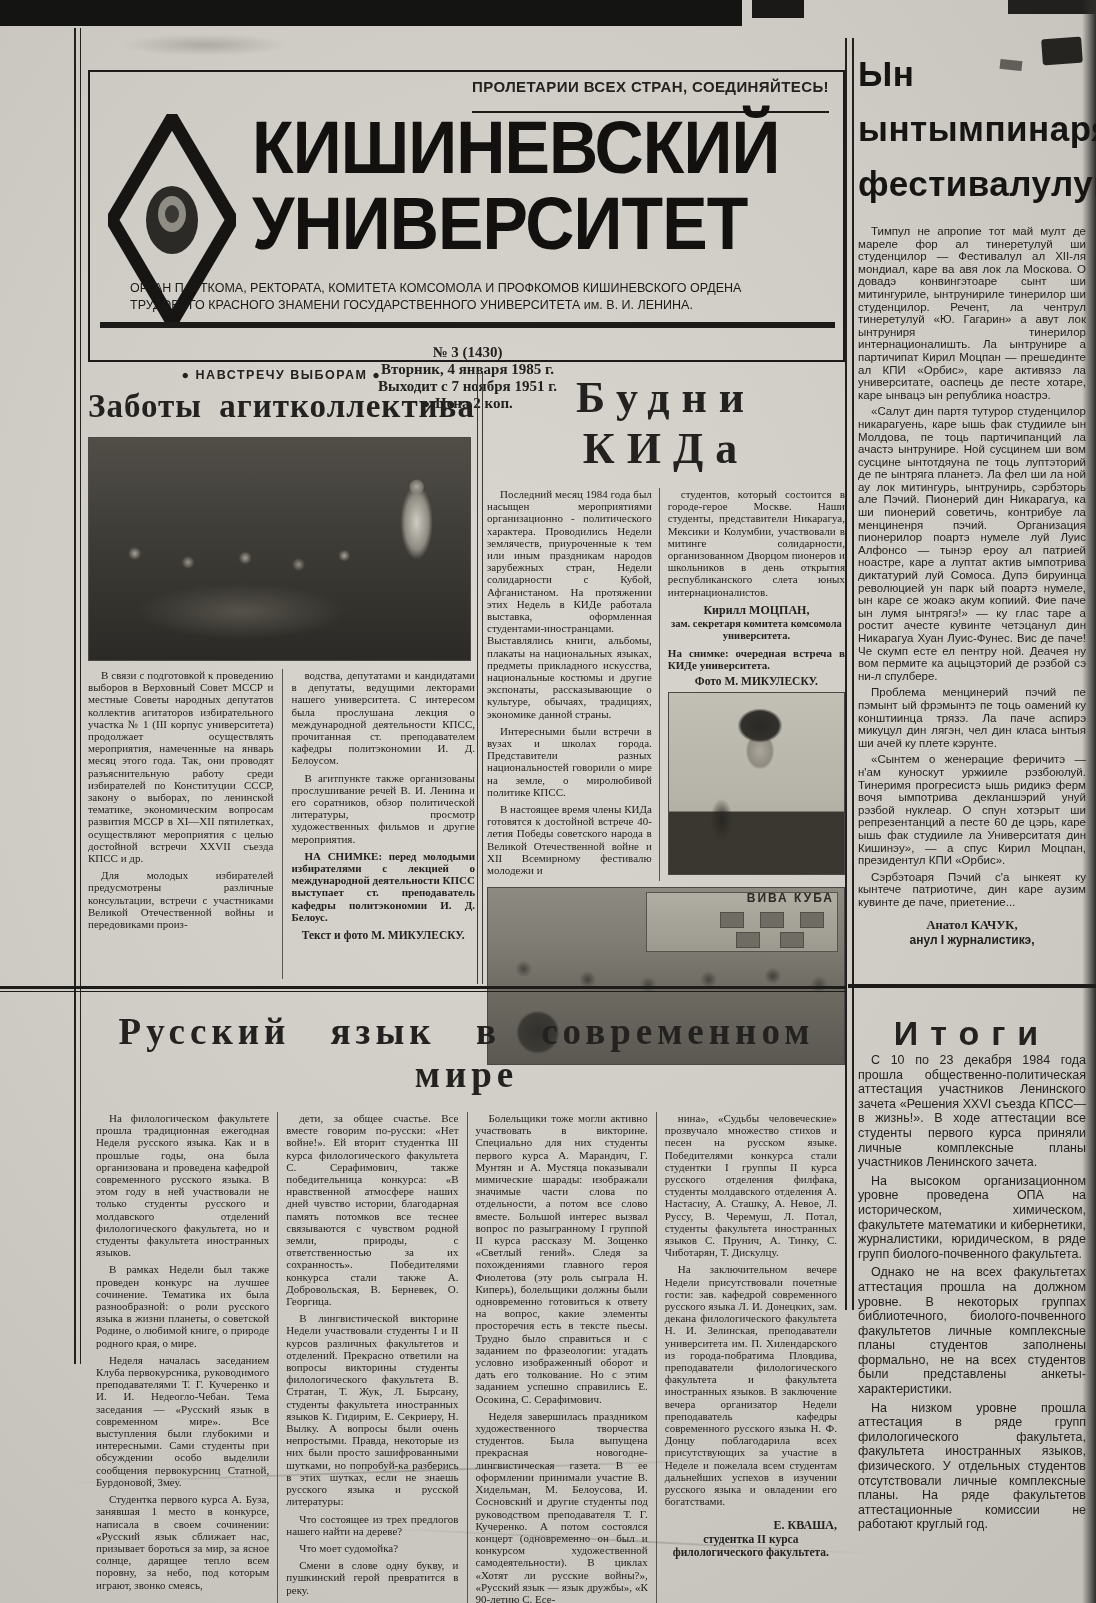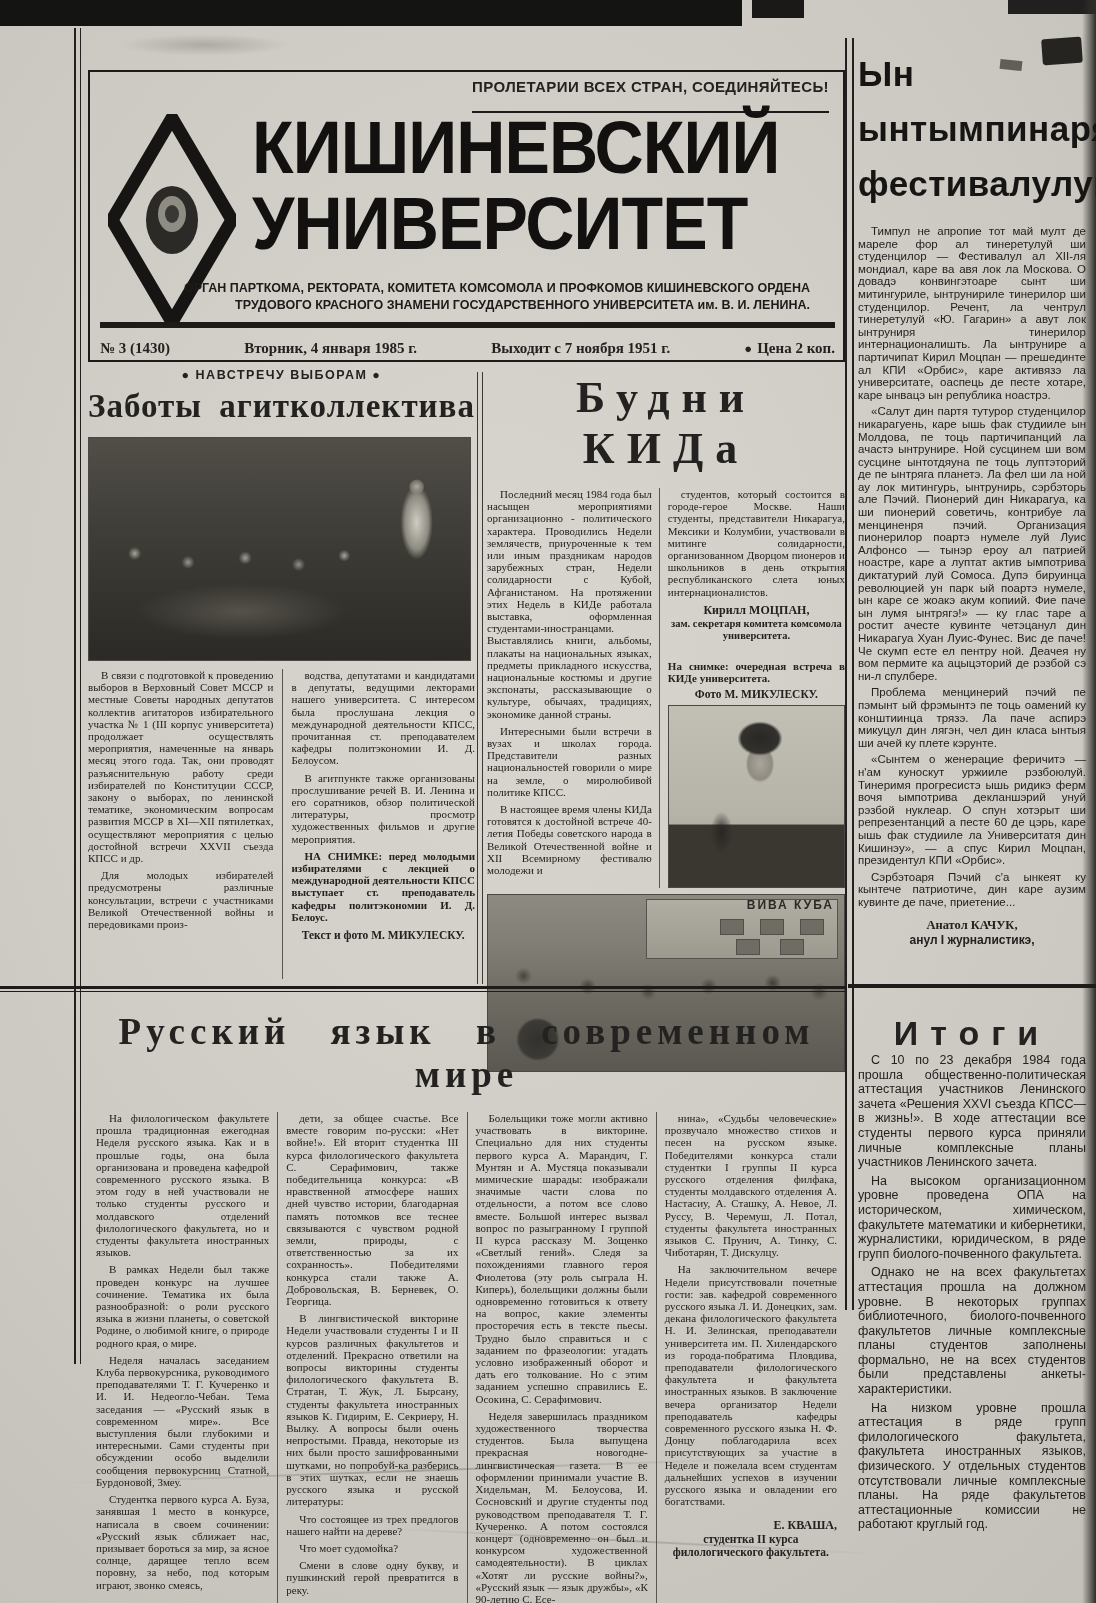--- a/index.html
+++ b/index.html
@@ -31,26 +31,26 @@
   .masthead{position:absolute;left:88px;top:70px;width:757px;height:292px;
     border:2px solid #1c1b19;box-sizing:border-box;}
   .slogan-wrap{position:absolute;right:14px;top:6px;}
   .slogan{font-family:"Liberation Sans",sans-serif;font-weight:bold;font-size:15px;
     letter-spacing:.4px;border-bottom:2px solid #1c1b19;padding-bottom:16px;display:inline-block;}
   .logo{position:absolute;left:18px;top:42px;}
   .mh-title{position:absolute;left:162px;top:38px;width:585px;
     font-family:"Liberation Sans",sans-serif;font-weight:bold;color:#121110;
     font-size:74px;line-height:76px;letter-spacing:-1px;
     transform:scaleX(.92);transform-origin:left top;white-space:nowrap;}
-  .mh-sub{position:absolute;left:40px;top:208px;width:680px;text-align:right;
-    font-family:"Liberation Sans",sans-serif;font-weight:bold;font-size:12.5px;line-height:17px;color:#1c1b19;}
+  .mh-sub{position:absolute;left:40px;top:208px;width:680px;text-align:left;
+    font-family:"Liberation Sans",sans-serif;font-weight:normal;font-size:12.5px;line-height:17px;color:#1c1b19;}
   .mh-thickrule{position:absolute;left:10px;top:250px;width:735px;height:6px;background:#1c1b19;}
-  .mh-dateline{position:absolute;left:10px;top:262px;width:735px;height:28px;
+  .mh-dateline{position:absolute;left:10px;top:272px;width:735px;height:28px;
     display:flex;align-items:center;justify-content:space-between;
-    font-size:15px;font-weight:bold;}
+    font-size:15px;font-weight:bold;flex-direction:column;}
   .price-dot{font-size:13px;margin-right:5px;}
 
   
   .body-serif p{margin:0 0 5px 0;text-indent:13px;text-align:justify;
     font-size:11px;line-height:12.2px;}
   .body-sans p{margin:0 0 4px 0;text-indent:13px;text-align:justify;
     font-family:"Liberation Sans",sans-serif;font-size:11.5px;line-height:12.6px;}
   .bold-para{font-weight:bold;}
 
   
@@ -81,21 +81,21 @@
 
   
   .kid{position:absolute;left:487px;top:368px;width:358px;}
   .kid-title{text-align:center;font-size:44px;font-weight:600;letter-spacing:12px;
     margin:4px 0 14px 0;}
   .kid-cols{display:flex;}
   .kid-col1{width:48%;padding-right:7px;box-sizing:border-box;}
   .kid-col2{width:52%;padding-left:8px;box-sizing:border-box;border-left:1px solid #57554f;}
   .kid-sig-name{font-weight:bold;text-align:center;font-size:12px;margin-top:2px;}
   .kid-sig-role{font-weight:bold;text-align:center;font-size:10.5px;line-height:12px;}
-  .kid-caption{font-weight:bold;font-size:11px;line-height:12.5px;text-align:justify;margin-top:18px;}
+  .kid-caption{font-weight:bold;font-size:11px;line-height:12.5px;text-align:justify;margin-top:5px;}
   .kid-credit{font-weight:bold;text-align:center;font-size:11.5px;margin:3px 0 5px 0;}
   .photo-portrait{width:100%;height:183px;border:1px solid #4a4844;box-sizing:border-box;
     background:
       radial-gradient(ellipse 34px 26px at 52% 18%, #2a2826 0%, #33312d 55%, transparent 66%),
       radial-gradient(ellipse 20px 26px at 52% 32%, #aaa69b 0%, #8f8b80 60%, transparent 72%),
       radial-gradient(ellipse 16px 30px at 30% 70%, #282623 0%, transparent 70%),
       linear-gradient(0deg, #39372f 0%, #39372f 34%, transparent 35%),
       linear-gradient(180deg, #c2bfb5 0%, #b5b2a7 60%, #a39f94 100%);}
   .photo-group{position:relative;width:100%;height:178px;margin-top:6px;
     border:1px solid #4a4844;box-sizing:border-box;

